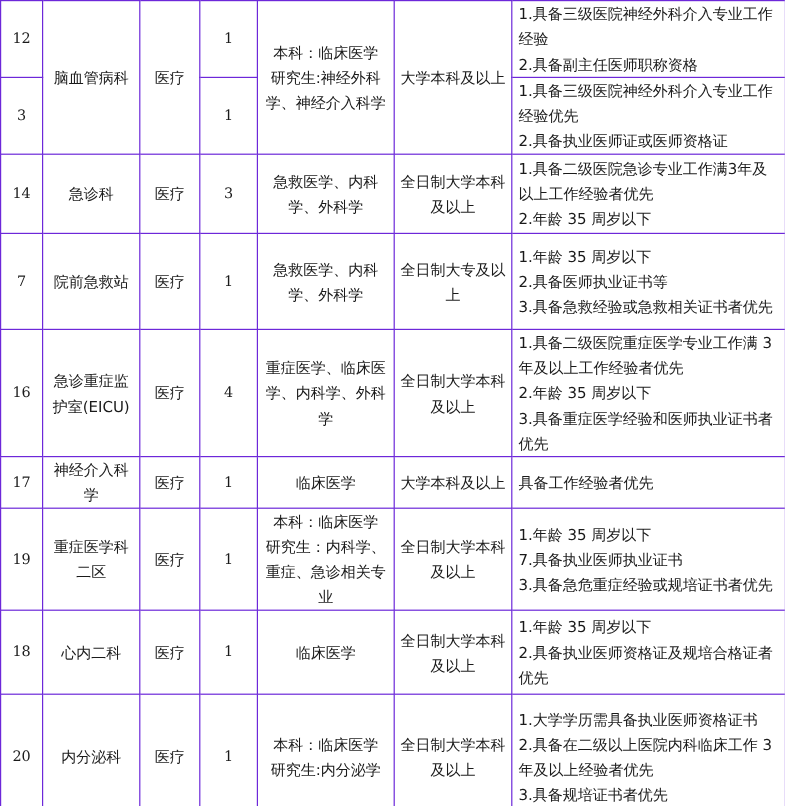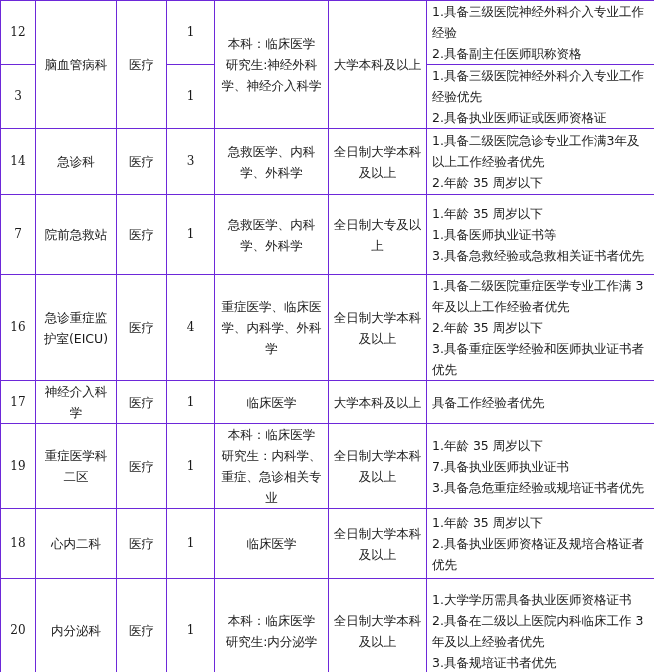--- a/index.html
+++ b/index.html
@@ -86,21 +86,21 @@
       <td class="no">7</td>
       <td>院前急救站</td>
       <td>医疗</td>
       <td class="cnt">1</td>
       <td>
         <span class="line">急救医学、内科学、外科学</span>
       </td>
       <td>全日制大专及以上</td>
       <td class="req">
         <span class="line">1.年龄 35 周岁以下</span>
-        <span class="line">1.具备医师执业证书等</span>
+        <span class="line">2.具备医师执业证书等</span>
         <span class="line">3.具备急救经验或急救相关证书者优先</span>
       </td>
     </tr>
 
     <tr style="height:105px">
       <td class="no">16</td>
       <td>急诊重症监护室(EICU)</td>
       <td>医疗</td>
       <td class="cnt">4</td>
       <td>

